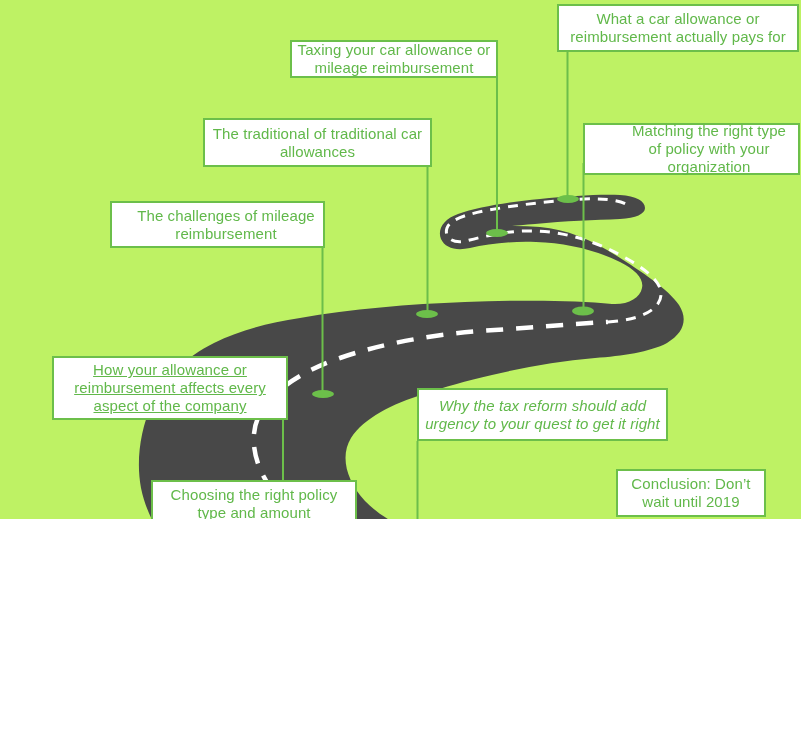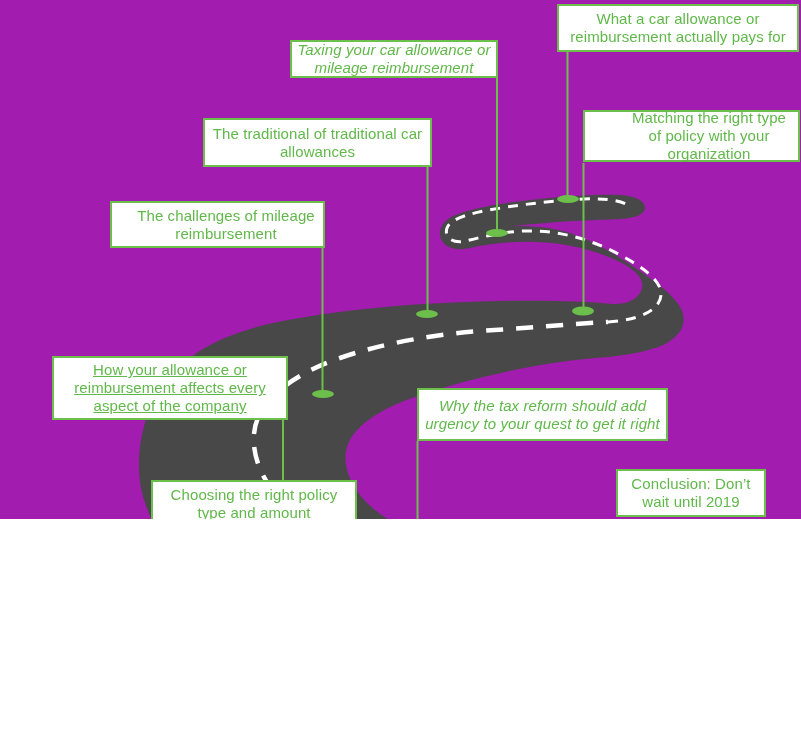--- a/index.html
+++ b/index.html
@@ -1,19 +1,19 @@
 <!DOCTYPE html>
 <html><head>
 <meta charset="utf-8">
 <style>
   html,body{margin:0;padding:0;background:#ffffff;}
   .canvas{
     position:relative;
     width:801px;height:519px;
-    background:#a21caf;
+    background:#bef264;
     font-family:"Liberation Sans", sans-serif;
     overflow:hidden;
   }
   .canvas svg{position:absolute;left:0;top:0;}
   .label{
     position:absolute;
     box-sizing:border-box;
     background:#ffffff;
     border:2px solid #6cbf4a;
     color:#61b84a;
@@ -91,25 +91,25 @@
     <ellipse cx="583" cy="311" rx="11" ry="4.5" fill="#6cbf4a"></ellipse>
     <ellipse cx="323" cy="394" rx="11" ry="4" fill="#6cbf4a"></ellipse>
     <ellipse cx="283" cy="553" rx="11.5" ry="4.2" fill="#6cbf4a"></ellipse>
     <ellipse cx="415" cy="585" rx="11.5" ry="4.2" fill="#6cbf4a"></ellipse>
     <ellipse cx="355" cy="678" rx="13" ry="4.8" fill="#6cbf4a"></ellipse>
     <ellipse cx="615" cy="690" rx="13" ry="4.8" fill="#6cbf4a"></ellipse>
   </svg>
 
   <div class="label" style="left:557px; top:4px;   width:242px; height:48px;">What a car allowance or reimbursement actually pays for</div>
 
-  <div class="label" style="left:290px; top:40px;  width:208px; height:38px;font-style:italic;">Taxing your car allowance or mileage reimbursement</div>
+  <div class="label" style="left:290px; top:40px;  width:208px; height:38px;">Taxing your car allowance or mileage reimbursement</div>
 
   <div class="label" style="left:203px; top:118px; width:229px; height:49px;">The traditional of traditional car allowances</div>
 
-  <div class="label" style="left:583px; top:110px; width:217px; height:52px;padding-left:40px;">Matching the right type of policy with your organization</div>
+  <div class="label" style="left:583px; top:123px; width:217px; height:52px;padding-left:40px;">Matching the right type of policy with your organization</div>
 
   <div class="label" style="left:110px; top:201px; width:215px; height:47px;padding-left:22px;">The challenges of mileage reimbursement</div>
 
   <div class="label" style="left:52px;  top:356px; width:236px; height:64px;text-decoration:underline;">How your allowance or reimbursement affects every aspect of the company</div>
 
   <div class="label" style="left:417px; top:388px; width:251px; height:53px;font-style:italic;">Why the tax reform should add urgency to your quest to get it right</div>
 
   <div class="label" style="left:151px; top:480px; width:206px; height:48px;">Choosing the right policy type and amount</div>
 
   <div class="label" style="left:616px; top:469px; width:150px; height:48px;">Conclusion: Don’t wait until 2019</div>

